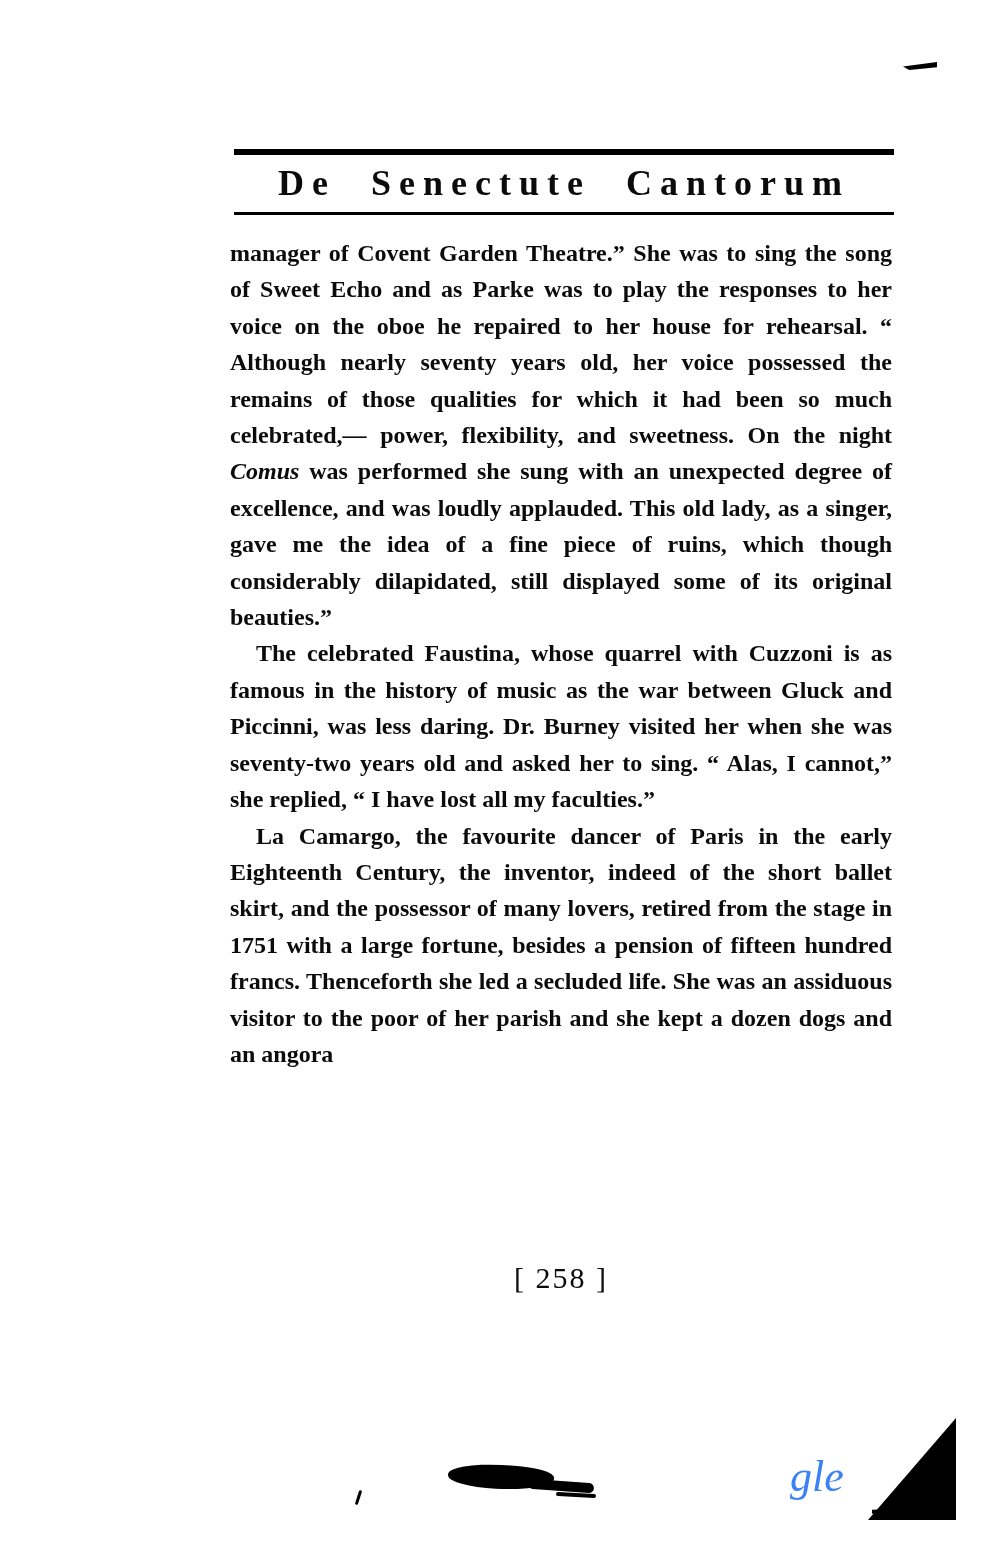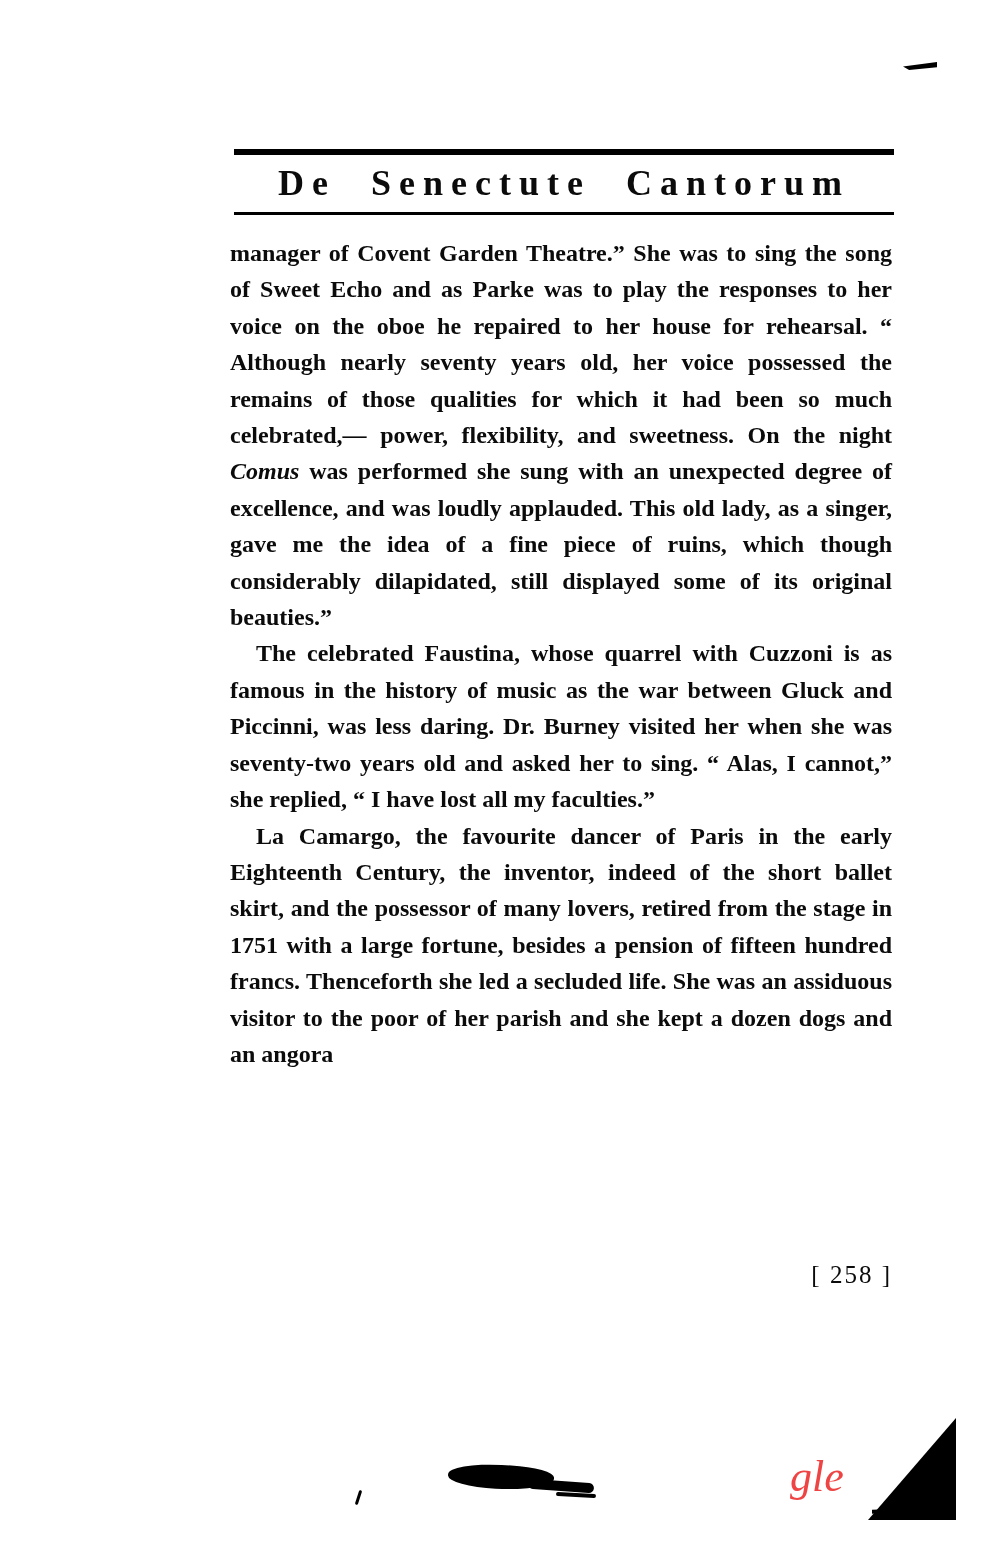--- a/index.html
+++ b/index.html
@@ -47,22 +47,22 @@
     text-align: justify;
     font-weight: 700;
   }
   .para { margin: 0; }
   .para.indent { text-indent: 26px; }
   .italic { font-style: italic; }
   .page-number {
     position: absolute;
     left: 230px; top: 1248px;
     width: 662px;
-    text-align: right;
-    font-size: 25px;
+    text-align: center;
+    font-size: 30px;
     letter-spacing: 2px;
   }
   
   .mark-top-right {
     position: absolute;
     left: 903px; top: 49px;
     width: 34px; height: 8px;
     background: #000;
     clip-path: polygon(0 55%, 100% 0, 100% 65%, 18% 100%);
   }
@@ -97,21 +97,21 @@
     background: #000;
     transform: rotate(18deg);
     border-radius: 2px;
   }
   .watermark {
     position: absolute;
     left: 790px; top: 1438px;
     font-size: 44px;
     font-style: italic;
     font-family: "Liberation Serif", serif;
-    color: #ef4444;
+    color: #3b82f6;
   }
   .watermark-underline {
     position: absolute;
     left: 872px; top: 1496px;
     width: 44px; height: 4px;
     background: #000;
     transform: rotate(-2deg);
   }
   .corner-triangle {
     position: absolute;

